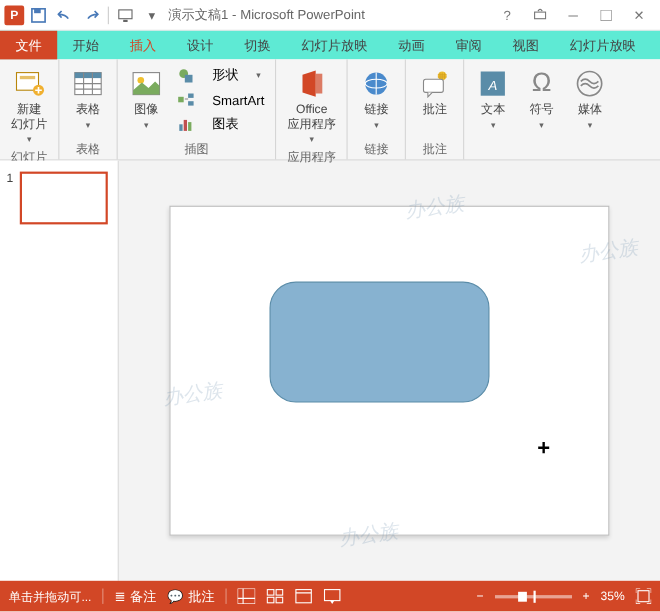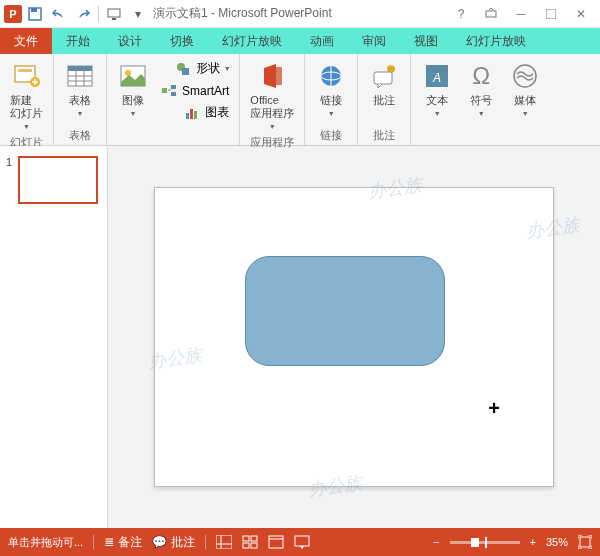--- a/index.html
+++ b/index.html
@@ -15,24 +15,24 @@
 .tabs{height:26px;display:flex;background:#5eead4;}
 .tab{padding:0 14px;display:flex;align-items:center;color:#444;cursor:pointer;}
 .tab.file{background:#d24726;color:#fff;}
 .tab.active{color:#d24726;font-weight:500;}
 .ribbon{height:92px;background:#f5f5f5;border-bottom:1px solid #d0d0d0;display:flex;}
 .group{border-right:1px solid #d5d5d5;padding:4px 6px 2px 6px;display:flex;flex-direction:column;justify-content:space-between;}
 .group-body{display:flex;gap:4px;}
 .group-label{text-align:center;color:#666;font-size:11px;padding-top:2px;}
 .big-btn{display:flex;flex-direction:column;align-items:center;gap:2px;padding:2px 4px;cursor:pointer;min-width:40px;}
 .big-icon{width:32px;height:32px;display:flex;align-items:center;justify-content:center;font-size:22px;}
-.btn-label{font-size:11px;color:#444;text-align:left;line-height:13px;}
+.btn-label{font-size:11px;color:#444;text-align:center;line-height:13px;}
 .drop-arrow{font-size:8px;color:#666;}
 .stack{display:flex;flex-direction:column;gap:1px;}
-.small-btn{display:flex;align-items:center;gap:5px;padding:2px 4px;cursor:pointer;height:21px;justify-content:flex-end;}
+.small-btn{display:flex;align-items:center;gap:16px;padding:2px 4px;cursor:pointer;height:21px;}
 .small-icon{width:16px;height:16px;display:flex;align-items:center;justify-content:center;font-size:13px;}
 .workspace{display:flex;height:382px;background:#f3f3f3;}
 .thumb-pane{width:108px;background:#fff;border-right:1px solid #d8d8d8;padding:10px 6px;}
 .thumb-item{display:flex;gap:6px;}
 .thumb-num{color:#444;font-size:11px;}
 .thumb{width:80px;height:48px;border:2px solid #d24726;background:#fff;}
 .canvas-area{flex:1;display:flex;align-items:center;justify-content:center;position:relative;}
 .slide{width:400px;height:300px;background:#fff;border:1px solid #bbb;position:relative;box-shadow:0 2px 4px rgba(0,0,0,0.15);}
 .shape{position:absolute;left:90px;top:68px;width:200px;height:110px;background:#87b2d0;border:1px solid #5a8ca8;border-radius:24px;}
 .cursor-cross{position:absolute;right:100px;bottom:108px;font-size:20px;color:#000;font-weight:bold;pointer-events:none;}
@@ -92,20 +92,21 @@
           <rect x="0" y="0" width="10" height="10" fill="none" stroke="#777"></rect>
         </svg>
       </div>
     <div class="win-btn">✕</div>
   </div>
 </div>
 
 <div class="tabs">
   <div class="tab file">文件</div>
   <div class="tab">开始</div>
+  <div class="tab active">插入</div>
   <div class="tab">设计</div>
   <div class="tab">切换</div>
   <div class="tab">幻灯片放映</div>
   <div class="tab">动画</div>
   <div class="tab">审阅</div>
   <div class="tab">视图</div>
   <div class="tab">幻灯片放映</div>
 </div>
 
 <div class="ribbon">
@@ -188,20 +189,21 @@
               <svg width="16" height="16" viewBox="0 0 16 16">
                 <rect x="2" y="8" width="3" height="6" fill="#5a8ca8"></rect>
                 <rect x="6" y="4" width="3" height="10" fill="#c05050"></rect>
                 <rect x="10" y="6" width="3" height="8" fill="#7aab5e"></rect>
               </svg>
             </div>
           <span>图表</span>
         </div>
       </div>
     </div>
+    <div class="group-label">插图</div>
   </div>
 
   <div class="group">
     <div class="group-body">
       <div class="big-btn">
         <div class="big-icon">
             <svg width="28" height="28" viewBox="0 0 28 28">
               <path d="M6 6 L18 2 L18 26 L6 22 Z" fill="#d24726"></path>
               <rect x="18" y="5" width="6" height="18" fill="#d24726" opacity="0.7"></rect>
             </svg>

